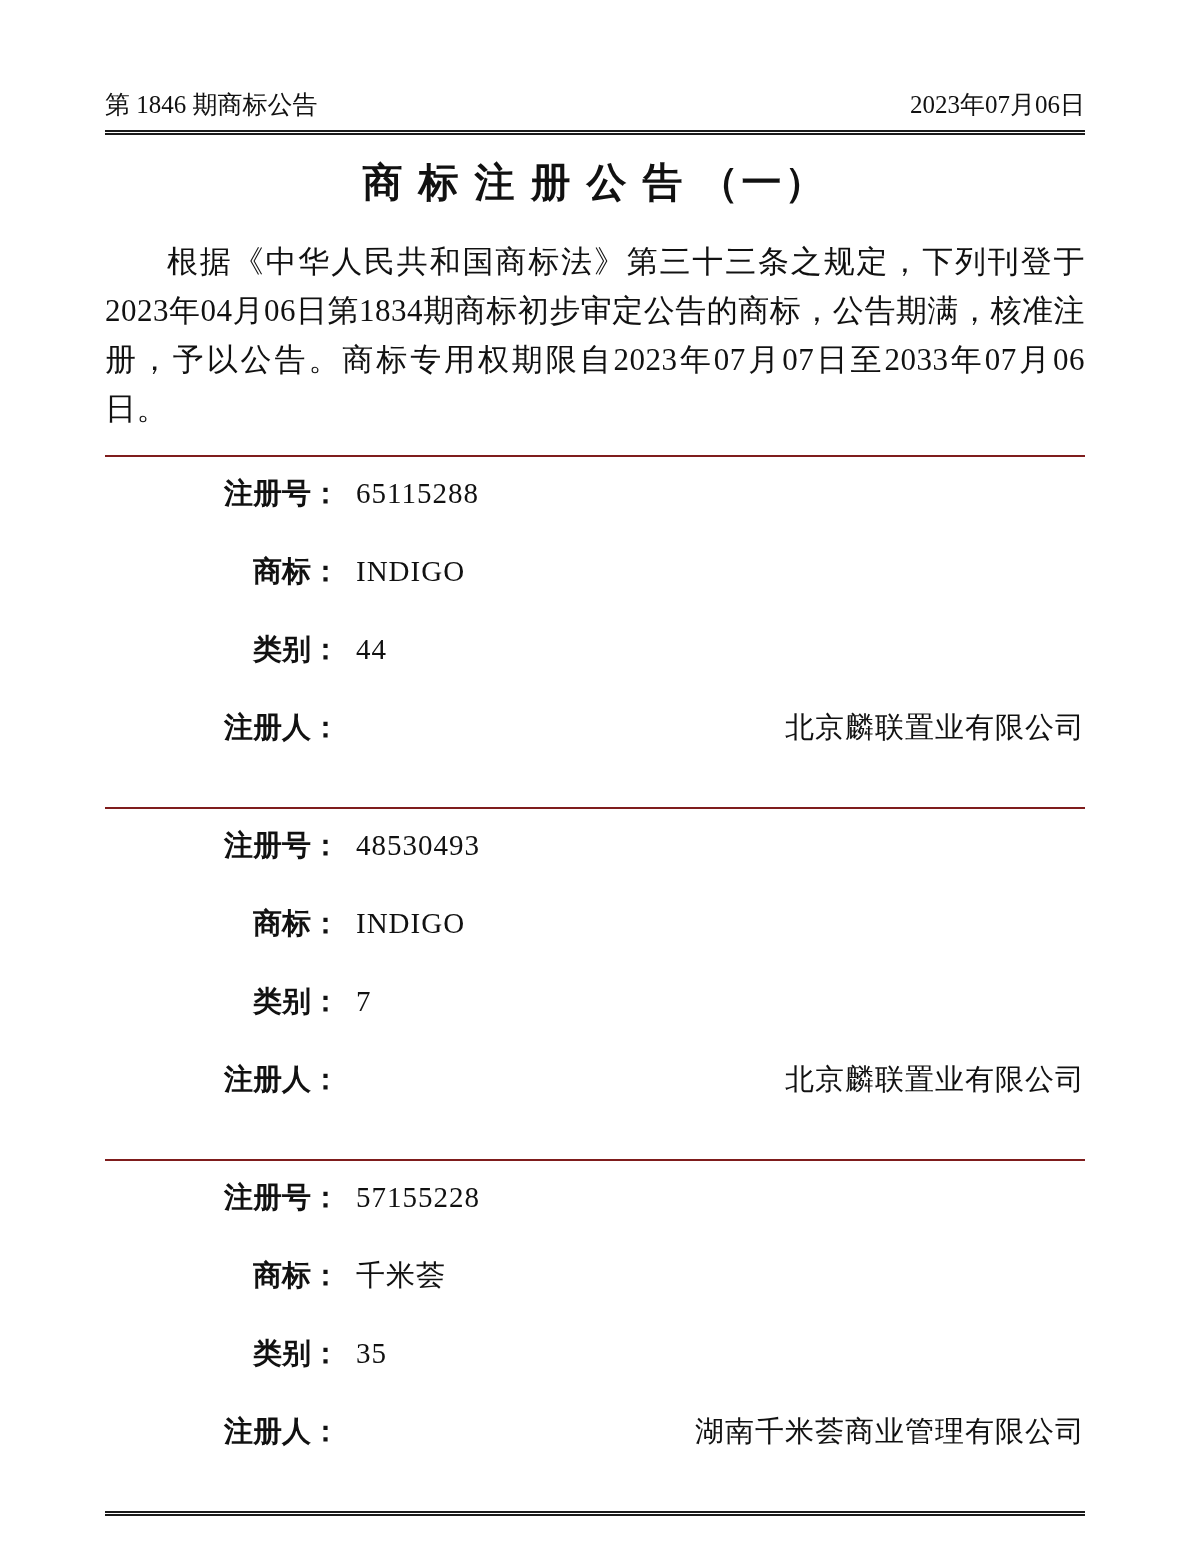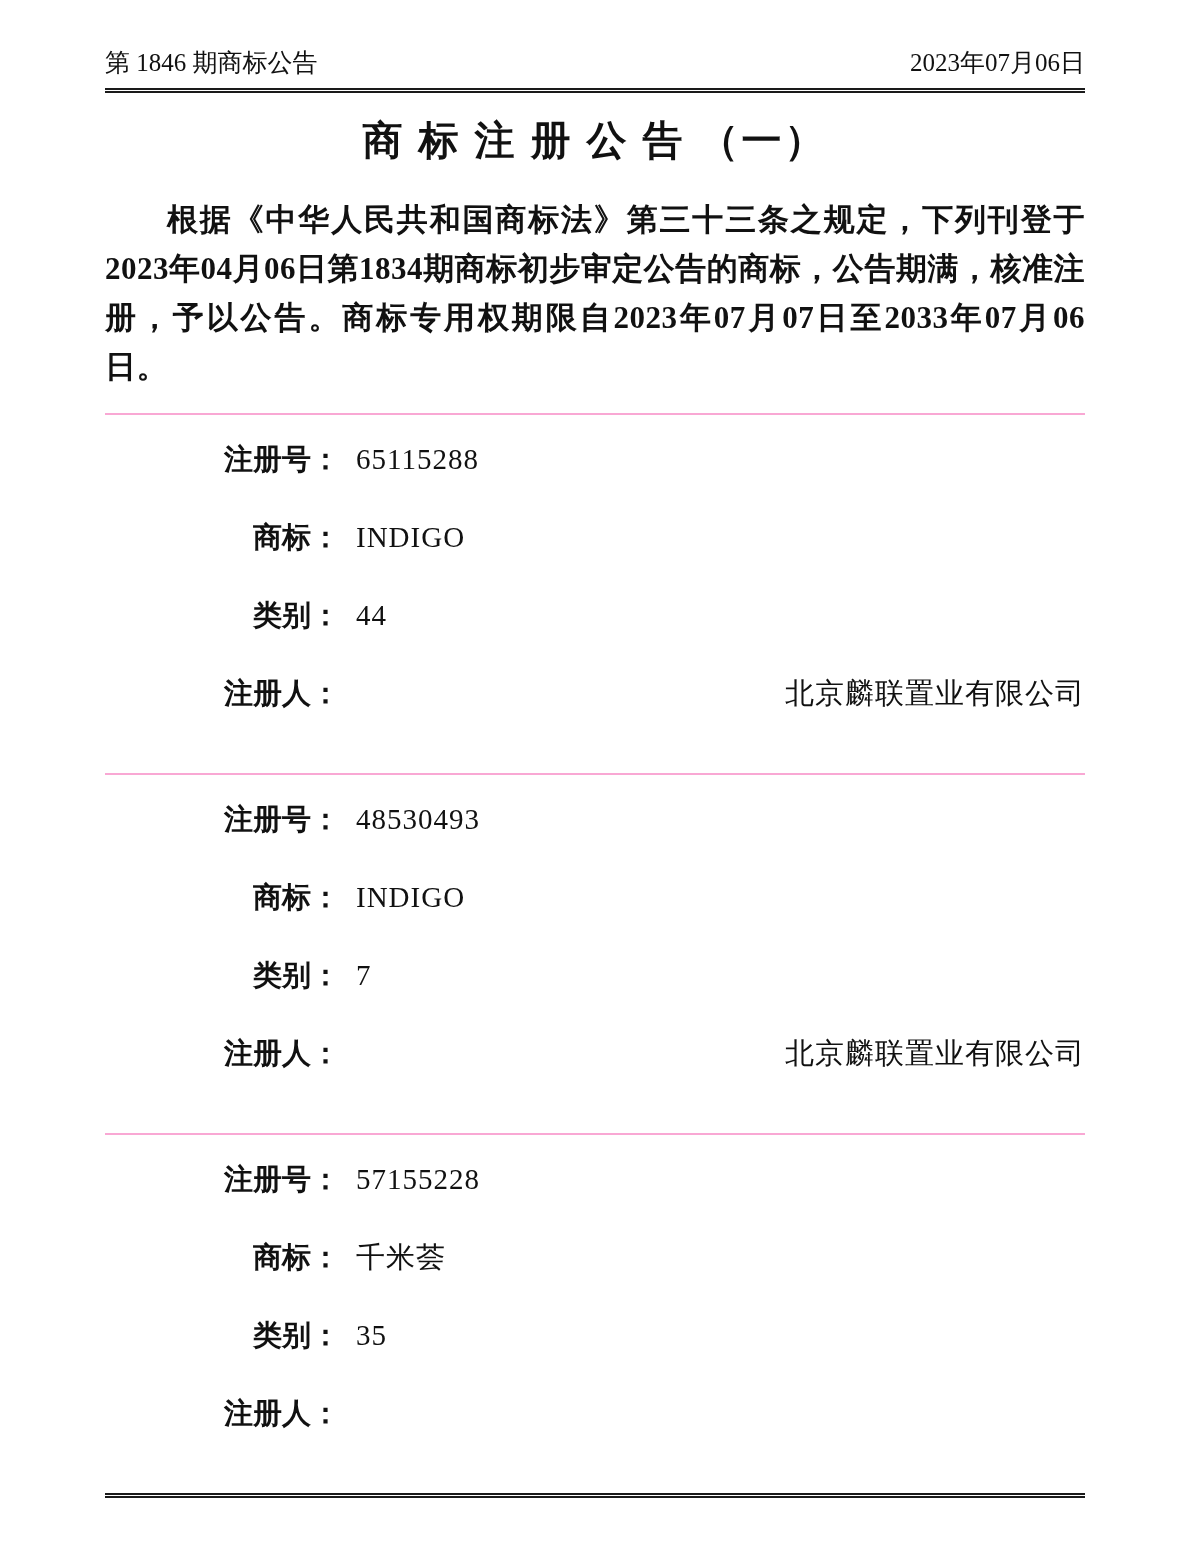--- a/index.html
+++ b/index.html
@@ -14,21 +14,21 @@
     width: 1190px;
     height: 1564px;
     margin: 0 auto;
     background: #ffffff;
     box-sizing: border-box;
     padding: 0 105px;
     overflow: hidden;
   }
   
   .page-header {
-    padding-top: 48px;
+    padding-top: 90px;
     display: flex;
     justify-content: space-between;
     align-items: baseline;
     font-size: 25px;
     line-height: 30px;
   }
   .header-rule {
     margin-top: 10px;
     border-top: 5px double #1a1a1a;
     height: 0;
@@ -41,29 +41,29 @@
     line-height: 48px;
     font-weight: bold;
     letter-spacing: 3px;
     white-space: pre;
   }
   
   .intro {
     margin: 30px 0 0 0;
     font-size: 31px;
     line-height: 49px;
-    font-weight: bold;
+    font-weight: normal;
     text-align: justify;
     text-indent: 2em;
     letter-spacing: 0.5px;
   }
   
   .entry {
-    border-top: 2px solid #f9a8d4;
-    padding-top: 24px;
+    border-top: 2px solid #7f1d1d;
+    padding-top: 16px;
   }
   .entry.first {
     margin-top: 22px;
   }
   .row {
     display: flex;
     align-items: baseline;
     line-height: 40px;
     margin-bottom: 38px;
   }
@@ -151,18 +151,19 @@
     <div class="row">
       <span class="row-label">商标：</span>
       <span class="row-value">千米荟</span>
     </div>
     <div class="row">
       <span class="row-label">类别：</span>
       <span class="row-value">35</span>
     </div>
     <div class="row">
       <span class="row-label">注册人：</span>
+      <span class="row-value">湖南千米荟商业管理有限公司</span>
     </div>
   </section>
 
   <div class="footer-rule"></div>
 
 </div>
 
 </body></html>

